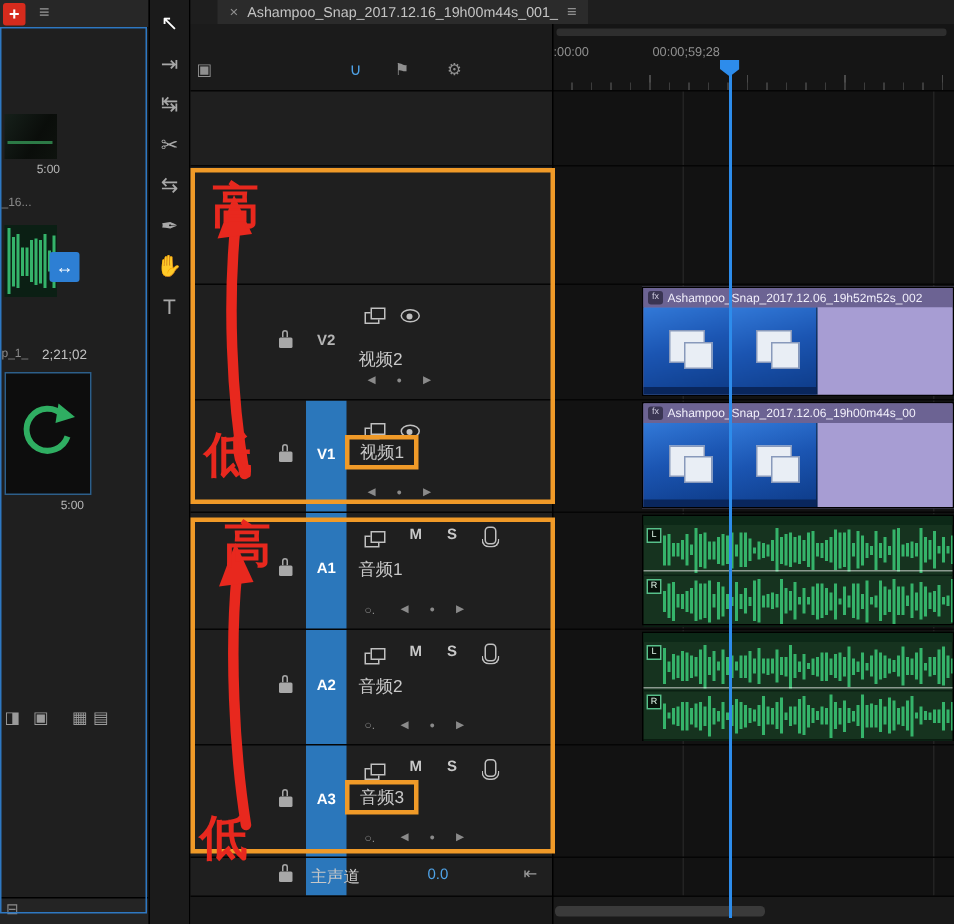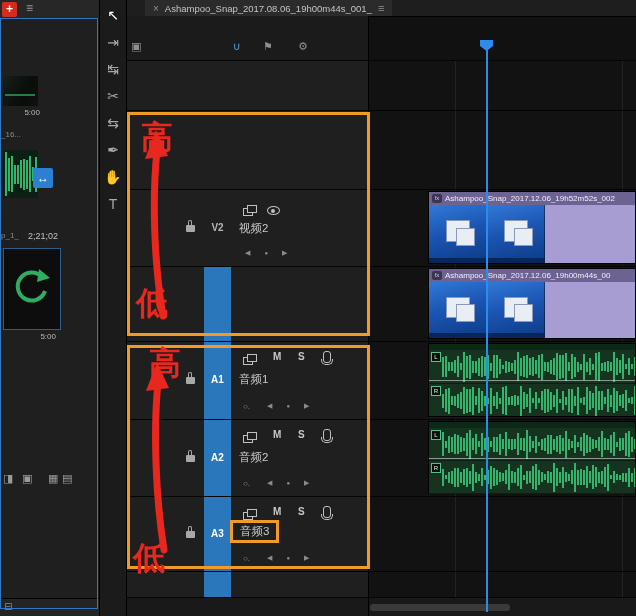--- a/index.html
+++ b/index.html
@@ -167,48 +167,63 @@
       <div class="tool" style="top:85px">✂</div>
       <div class="tool" style="top:112px">⇆</div>
       <div class="tool" style="top:139px">✒</div>
       <div class="tool" style="top:166px">✋</div>
       <div class="tool" style="top:193px">T</div>
     </div>
 
   <div id="tabbar" class="abs">
     <div id="tab">
       <span class="close">×</span>
-      <span class="title">Ashampoo_Snap_2017.08.06_19h00m44s_001_</span>
+      <span class="title">Ashampoo_Snap_2017.12.16_19h00m44s_001_</span>
       <span class="pmenu">≡</span>
     </div>
   </div>
 
   <div id="tl-topbar" class="abs">
   <span class="hicon" style="left:4px">▣</span>
       <span class="hicon on" style="left:106px">∪</span>
       <span class="hicon" style="left:136px">⚑</span>
       <span class="hicon" style="left:171px">⚙</span>
     </div>
 
+  <div id="ruler" class="abs">
+    <div id="workbar"></div>
+    <span class="rlabel" style="left:1px">:00:00</span>
+    <span class="rlabel" style="left:67px">00:00;59;28</span>
+    <div id="ticks2"></div>
+    <div id="ticks1"></div>
+  </div>
 
   <div id="headercol-bg" class="abs"></div>
   <div id="content-bg" class="abs"></div>
   <div id="vdiv" class="abs"></div>
   <div class="abs gridline" style="left:455px"></div>
   <div class="abs gridline" style="left:622px"></div>
   <div id="blue-strip" class="abs"></div>
 
   <div id="tracks" class="abs">
       <div class="trackrow" style="top:189px;height:77px">
         <span class="synclock" style="left:116px;top:16px"></span>
         <span class="eye" style="left:140px;top:17px"></span>
         <span class="lockicon" style="left:59px;top:36px"></span>
         <span class="tbtn" style="left:77px;top:29px">V2</span>
-        <span class="tname" style="left:112px;top:32px">视频2</span>
+        <span class="tname" style="left:112px;top:43px">视频2</span>
         <span class="nav" style="left:118px;top:60px"><span>◀</span><span class="dot">●</span><span>▶</span></span>
+      </div>
+      <div class="trackrow" style="top:266px;height:75px">
+        <span class="synclock" style="left:116px;top:16px"></span>
+        <span class="eye" style="left:140px;top:17px"></span>
+        <span class="lockicon" style="left:59px;top:35px"></span>
+        <span class="tbtn on" style="left:77px;top:28px">V1</span>
+        <span class="tname boxed" style="left:112px;top:30px">视频1</span>
+        <span class="nav" style="left:118px;top:58px"><span>◀</span><span class="dot">●</span><span>▶</span></span>
       </div>
       <div class="trackrow" style="top:341px;height:78px">
         <span class="synclock" style="left:116px;top:13px"></span>
         <span class="ms" style="left:146px;top:10px">M</span>
         <span class="ms" style="left:171px;top:10px">S</span>
         <span class="mic" style="left:196px;top:10px"></span>
         <span class="lockicon" style="left:59px;top:36px"></span>
         <span class="tbtn on" style="left:77px;top:29px">A1</span>
         <span class="tname" style="left:112px;top:31px">音频1</span>
         <span class="kf" style="left:116px;top:61px">○.</span>
@@ -231,20 +246,26 @@
         <span class="ms" style="left:171px;top:10px">S</span>
         <span class="mic" style="left:196px;top:10px"></span>
         <span class="lockicon" style="left:59px;top:35px"></span>
         <span class="tbtn on" style="left:77px;top:28px">A3</span>
         <span class="tname boxed" style="left:112px;top:30px">音频3</span>
         <span class="kf" style="left:116px;top:58px">○.</span>
         <span class="nav" style="left:140px;top:58px"><span>◀</span><span class="dot">●</span><span>▶</span></span>
       </div>
     </div>
 
+  <div id="master-row" class="abs">
+    <span class="lockicon" style="left:59px;top:9px"></span>
+    <span class="mname">主声道</span>
+    <span class="mval">0.0</span>
+    <span class="micon">⇤</span>
+  </div>
 
   <div id="bottom-strip" class="abs"></div>
   <div id="hscroll" class="abs"></div>
 
   <div id="clips">
       <div class="vclip" style="left:428px;top:191px;width:208px;height:73px">
         <div class="vhead">
           <span class="fx">fx</span>
           <span class="vtitle">Ashampoo_Snap_2017.12.06_19h52m52s_002</span>
         </div>

